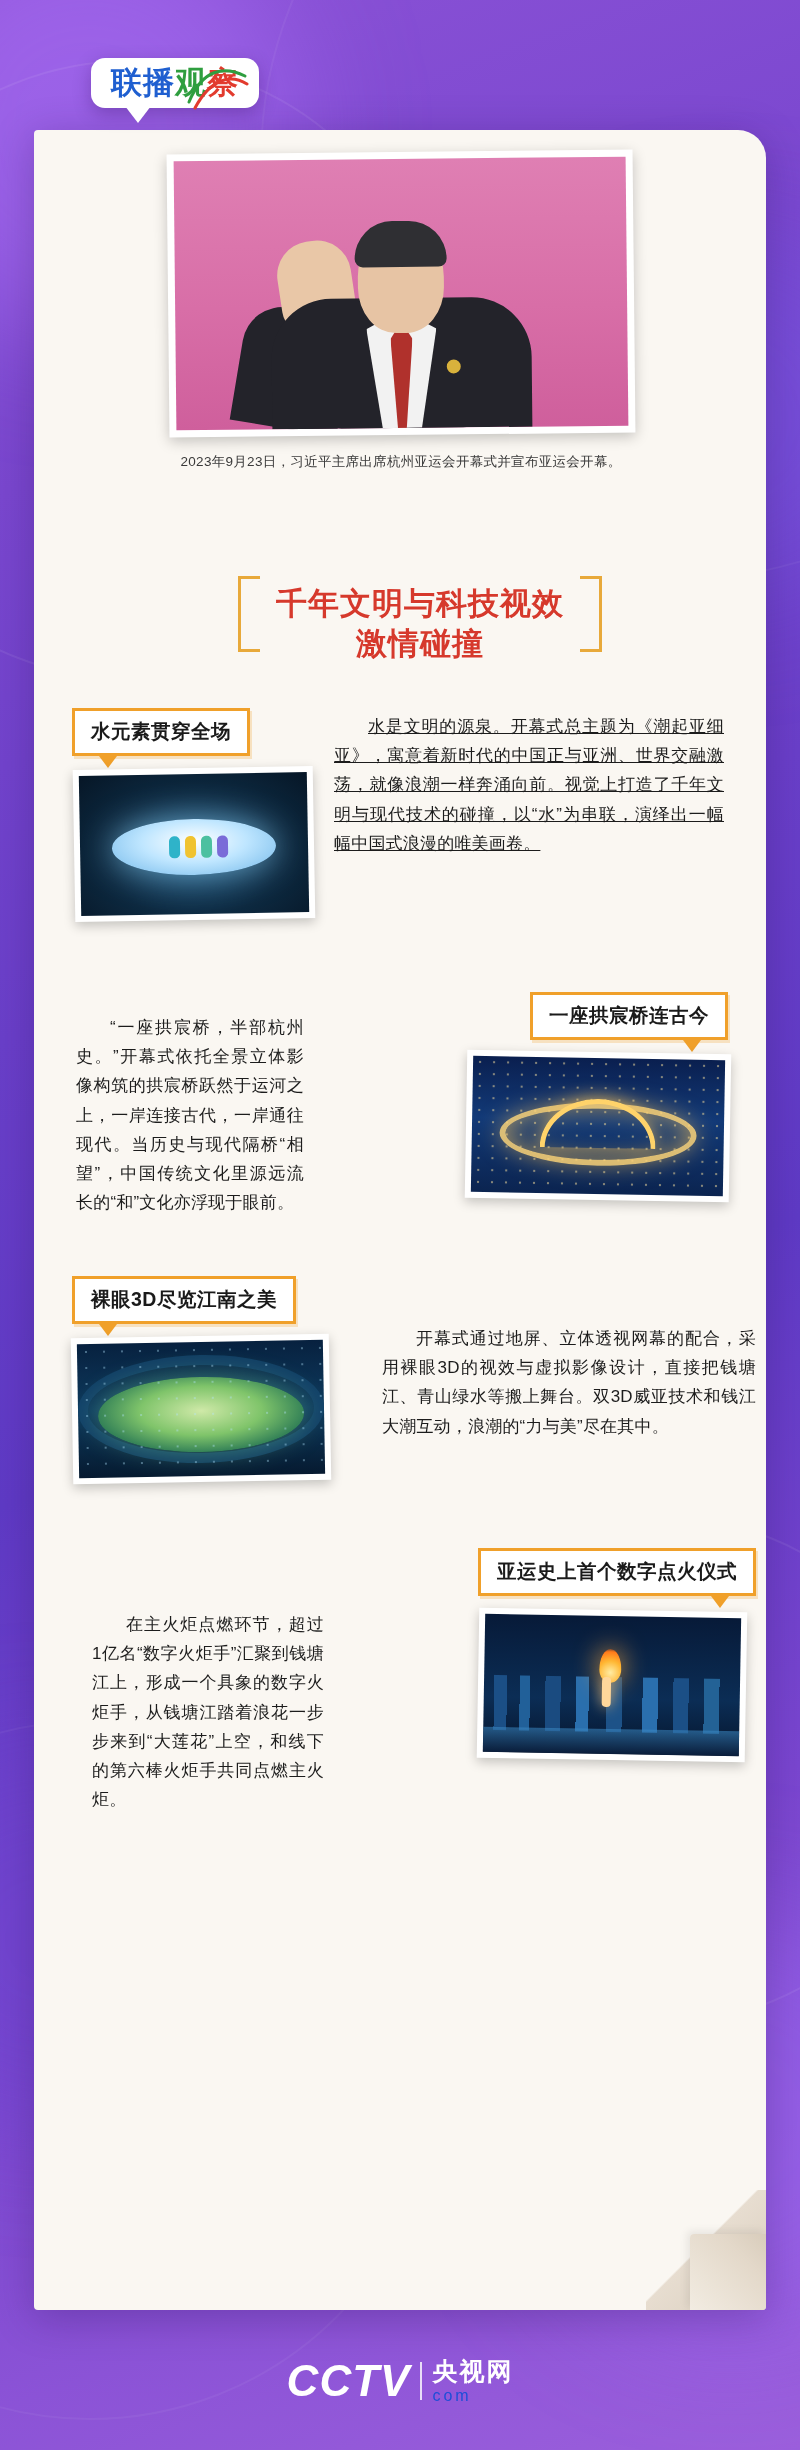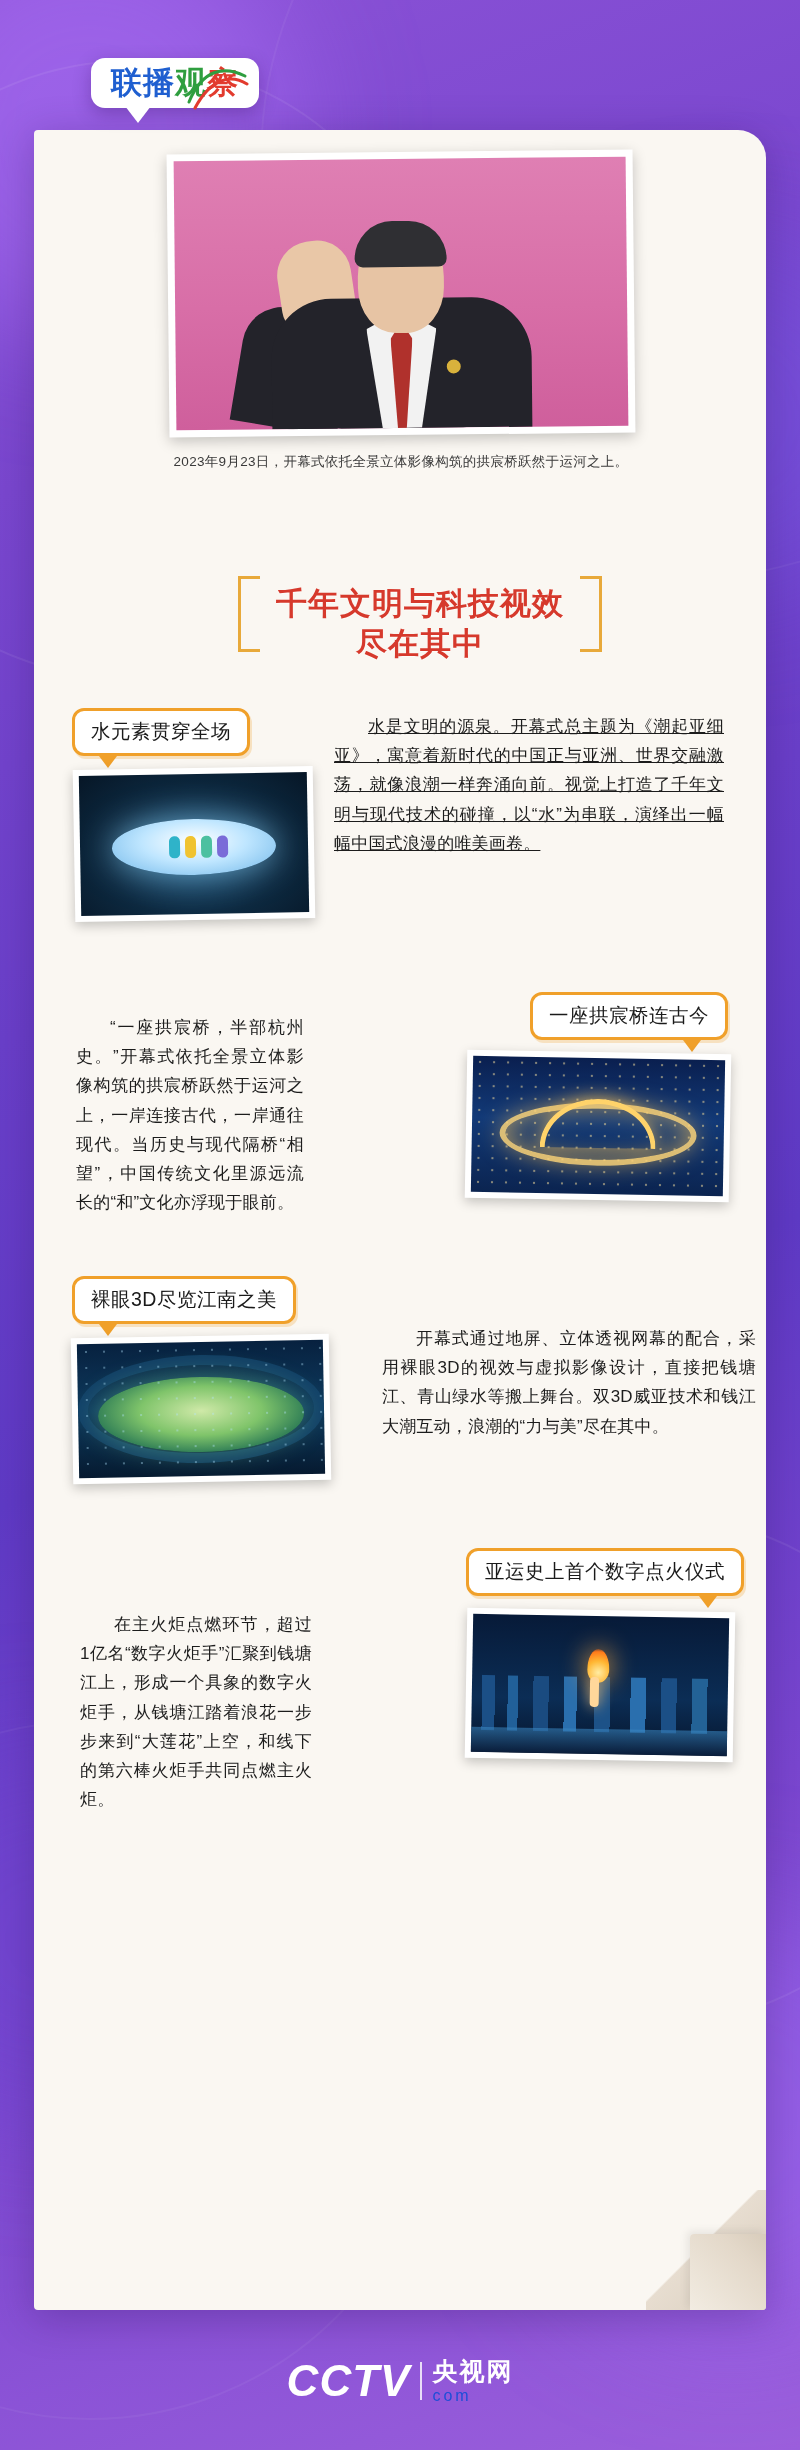--- a/index.html
+++ b/index.html
@@ -126,24 +126,24 @@
   .br.l { left: -4px; top: -2px; border-right: none; }
   .br.r { right: -4px; top: -2px; border-left: none; }
 
   
   .section { position: absolute; width: 732px; }
   .tag {
     display: inline-block;
     position: relative;
     background: #ffffff;
     border: 3px solid #f0a02a;
-    border-radius: 12px;
+    border-radius: 0;
     padding: 7px 16px 8px 16px;
     font-size: 19.5px;
-    font-weight: 400;
+    font-weight: 700;
     color: #1a1a1a;
     letter-spacing: 0.5px;
     box-shadow: 2px 3px 0 rgba(240,160,42,0.25);
   }
   .tag .tail {
     position: absolute; width: 0; height: 0;
     border-left: 9px solid transparent; border-right: 9px solid transparent;
     border-top: 12px solid #f0a02a;
     bottom: -15px;
   }
@@ -244,30 +244,30 @@
         <div class="fig-arm"></div>
         <div class="fig-hand"></div>
         <div class="fig-body"></div>
         <div class="fig-shirt"></div>
         <div class="fig-tie"></div>
         <div class="fig-head"></div>
         <div class="fig-hair"></div>
         <div class="fig-pin"></div>
       </div>
     </div>
-    <div class="photo-caption">2023年9月23日，开幕式依托全景立体影像构筑的拱宸桥跃然于运河之上。</div>
+    <div class="photo-caption">2023年9月23日，习近平主席出席杭州亚运会开幕式并宣布亚运会开幕。</div>
   </div>
 
   <div class="headline-wrap">
     <div class="headline">
       <span class="br l"></span>
       <span class="br r"></span>
       <h1>
         <span>千年文明与科技视效</span><br>
-        <span>尽在其中</span>
+        <span>激情碰撞</span>
       </h1>
     </div>
   </div>
 
   <div class="section" style="top:578px; left:0; height:250px;">
     <div style="position:absolute; left:38px; top:0;">
       <span class="tag">水元素贯穿全场<span class="tail left"></span></span>
     </div>
     <div class="thumb" style="position:absolute; left:40px; top:60px; width:240px; height:152px; transform:rotate(-1deg);">
       <div class="thumb-inner t-water">
@@ -302,21 +302,21 @@
     <div class="thumb" style="position:absolute; left:38px; top:60px; width:258px; height:146px; transform:rotate(-1deg);">
       <div class="thumb-inner t-3d">
         <div class="stands"></div>
         <div class="field"></div>
         <div class="lights"></div>
       </div>
     </div>
     <div class="body-text" style="position:absolute; left:316px; top:48px; width:374px;margin-left:32px;">开幕式通过地屏、立体透视网幕的配合，采用裸眼3D的视效与虚拟影像设计，直接把钱塘江、青山绿水等搬上舞台。双3D威亚技术和钱江大潮互动，浪潮的“力与美”尽在其中。</div>
   </div>
 
-  <div class="section" style="top:1418px; left:4px; height:250px;">
+  <div class="section" style="top:1418px; left:16px; height:250px;">
     <div style="position:absolute; right:26px; top:0;">
       <span class="tag">亚运史上首个数字点火仪式<span class="tail right"></span></span>
     </div>
     <div class="thumb" style="position:absolute; right:36px; top:62px; width:268px; height:150px; transform:rotate(1deg);">
       <div class="thumb-inner t-torch">
         <div class="skyline"></div>
         <div class="water"></div>
         <div class="flame"></div>
         <div class="figure"></div>
       </div>

